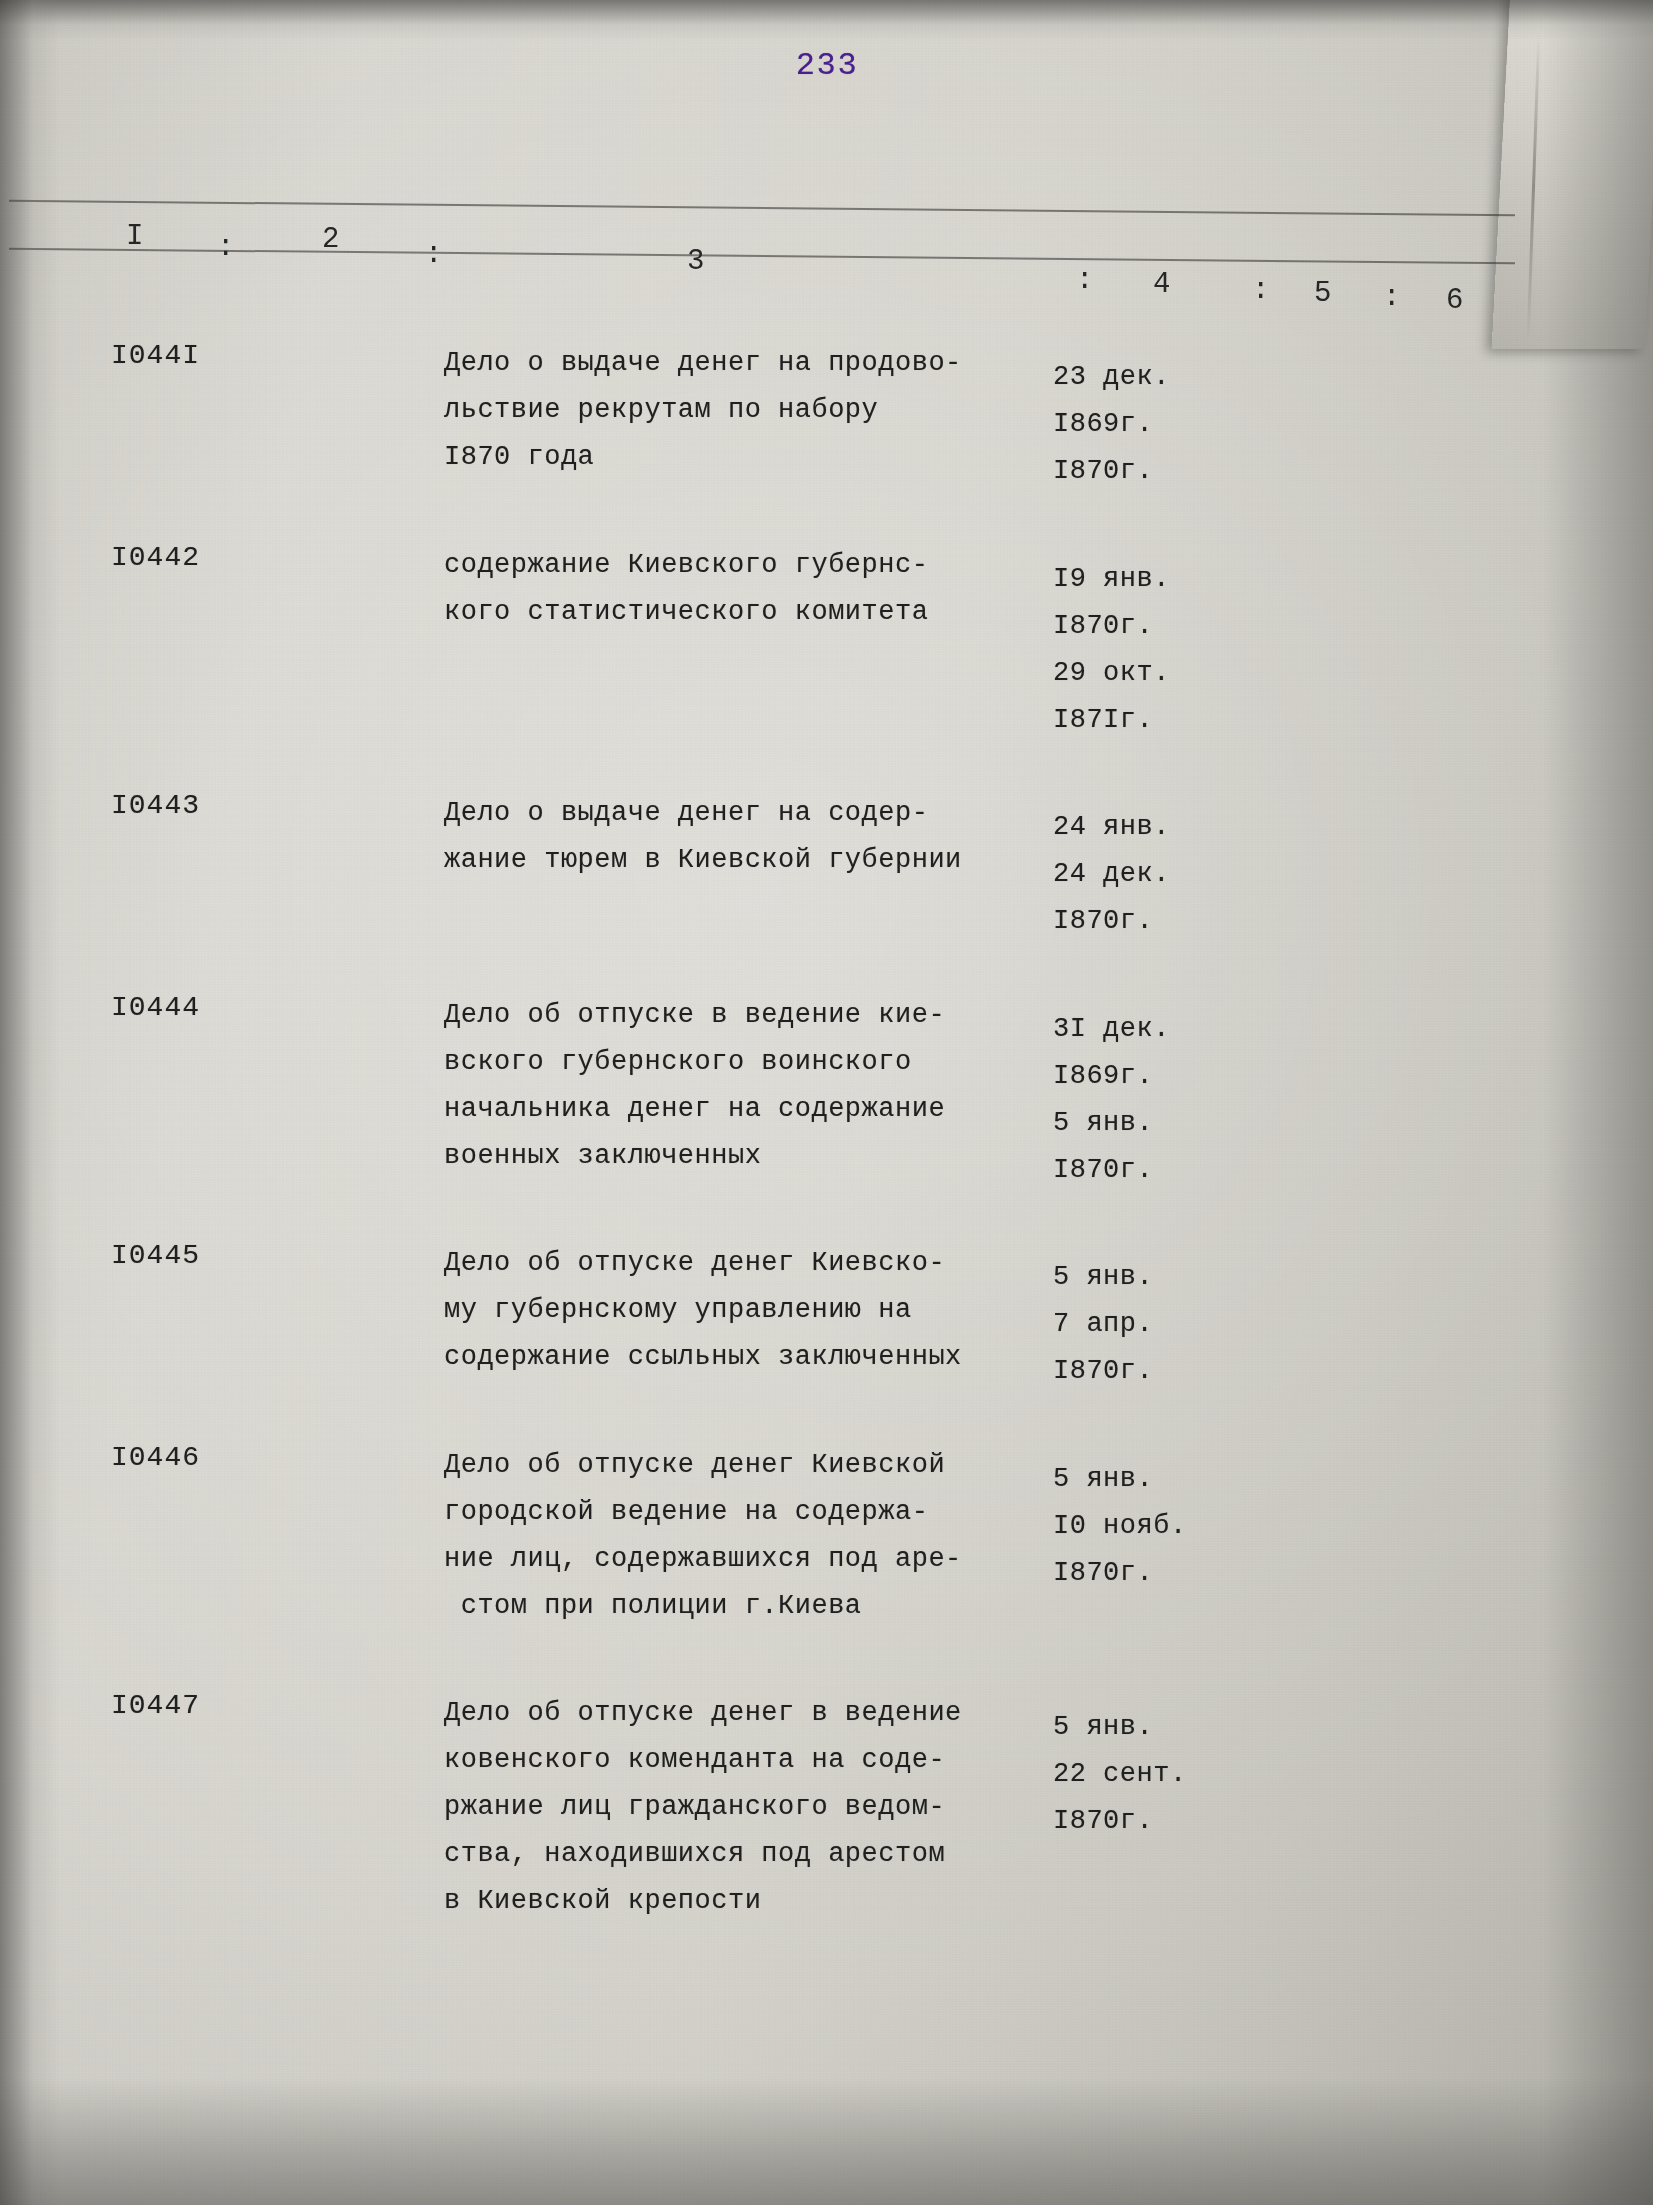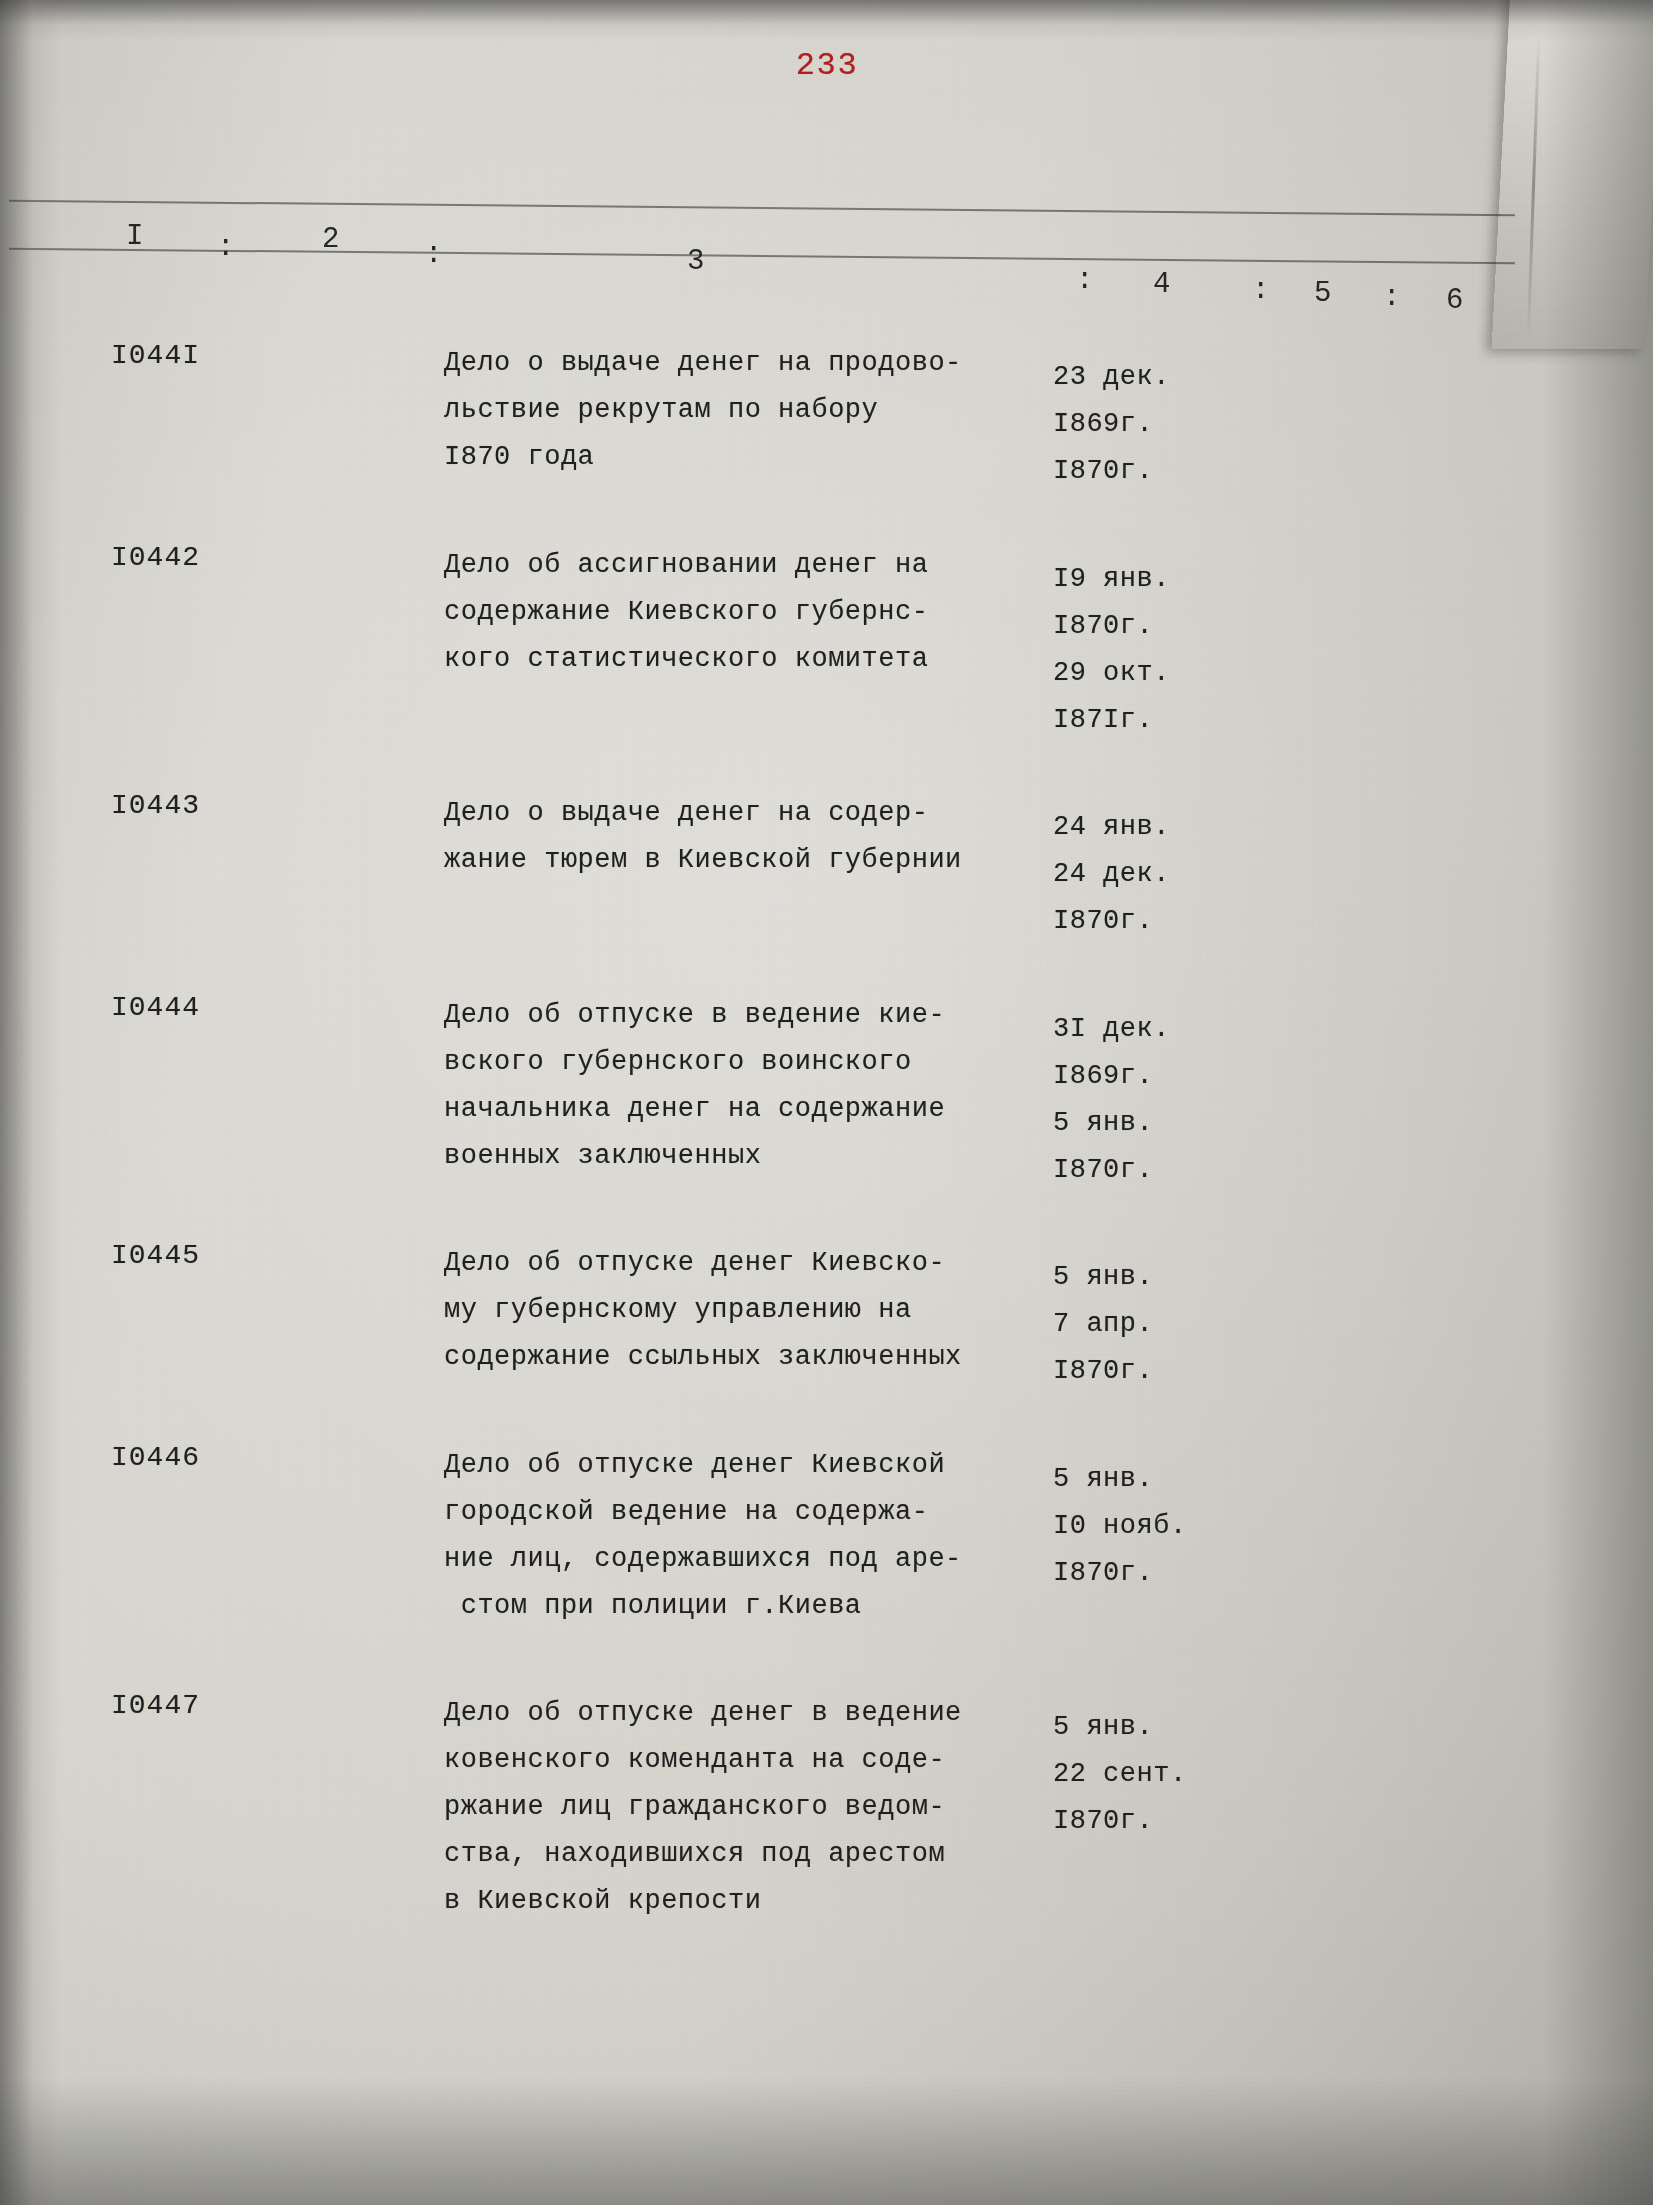--- a/index.html
+++ b/index.html
@@ -73,21 +73,21 @@
   }
 
   .page-number {
     position: absolute;
     top: 47px;
     left: 0;
     width: 1654px;
     text-align: center;
     font-size: 32px;
     letter-spacing: 1.7px;
-    color: #b91c1c;
+    color: #4c1d95;
     text-shadow: 0 0 0.9px rgba(0,0,0,0.35);
   }
 
   
   .rule {
     position: absolute;
     left: 8.5px;
     width: 1506px;
     height: 1.7px;
     background: rgba(40,40,40,0.55);
@@ -188,21 +188,20 @@
           </div>
           <div class="cell-dates">
             <span class="ln">23 дек.</span>
             <span class="ln">I869г.</span>
             <span class="ln">I870г.</span>
           </div>
         </div>
         <div class="row" style="height: 209px;">
           <div class="cell-id">I0442</div>
           <div class="cell-desc">
-            <span class="ln">Дело об ассигновании денег на</span>
             <span class="ln">содержание Киевского губернс-</span>
             <span class="ln">кого статистического комитета</span>
           </div>
           <div class="cell-dates">
             <span class="ln">I9 янв.</span>
             <span class="ln">I870г.</span>
             <span class="ln">29 окт.</span>
             <span class="ln">I87Iг.</span>
           </div>
         </div>

